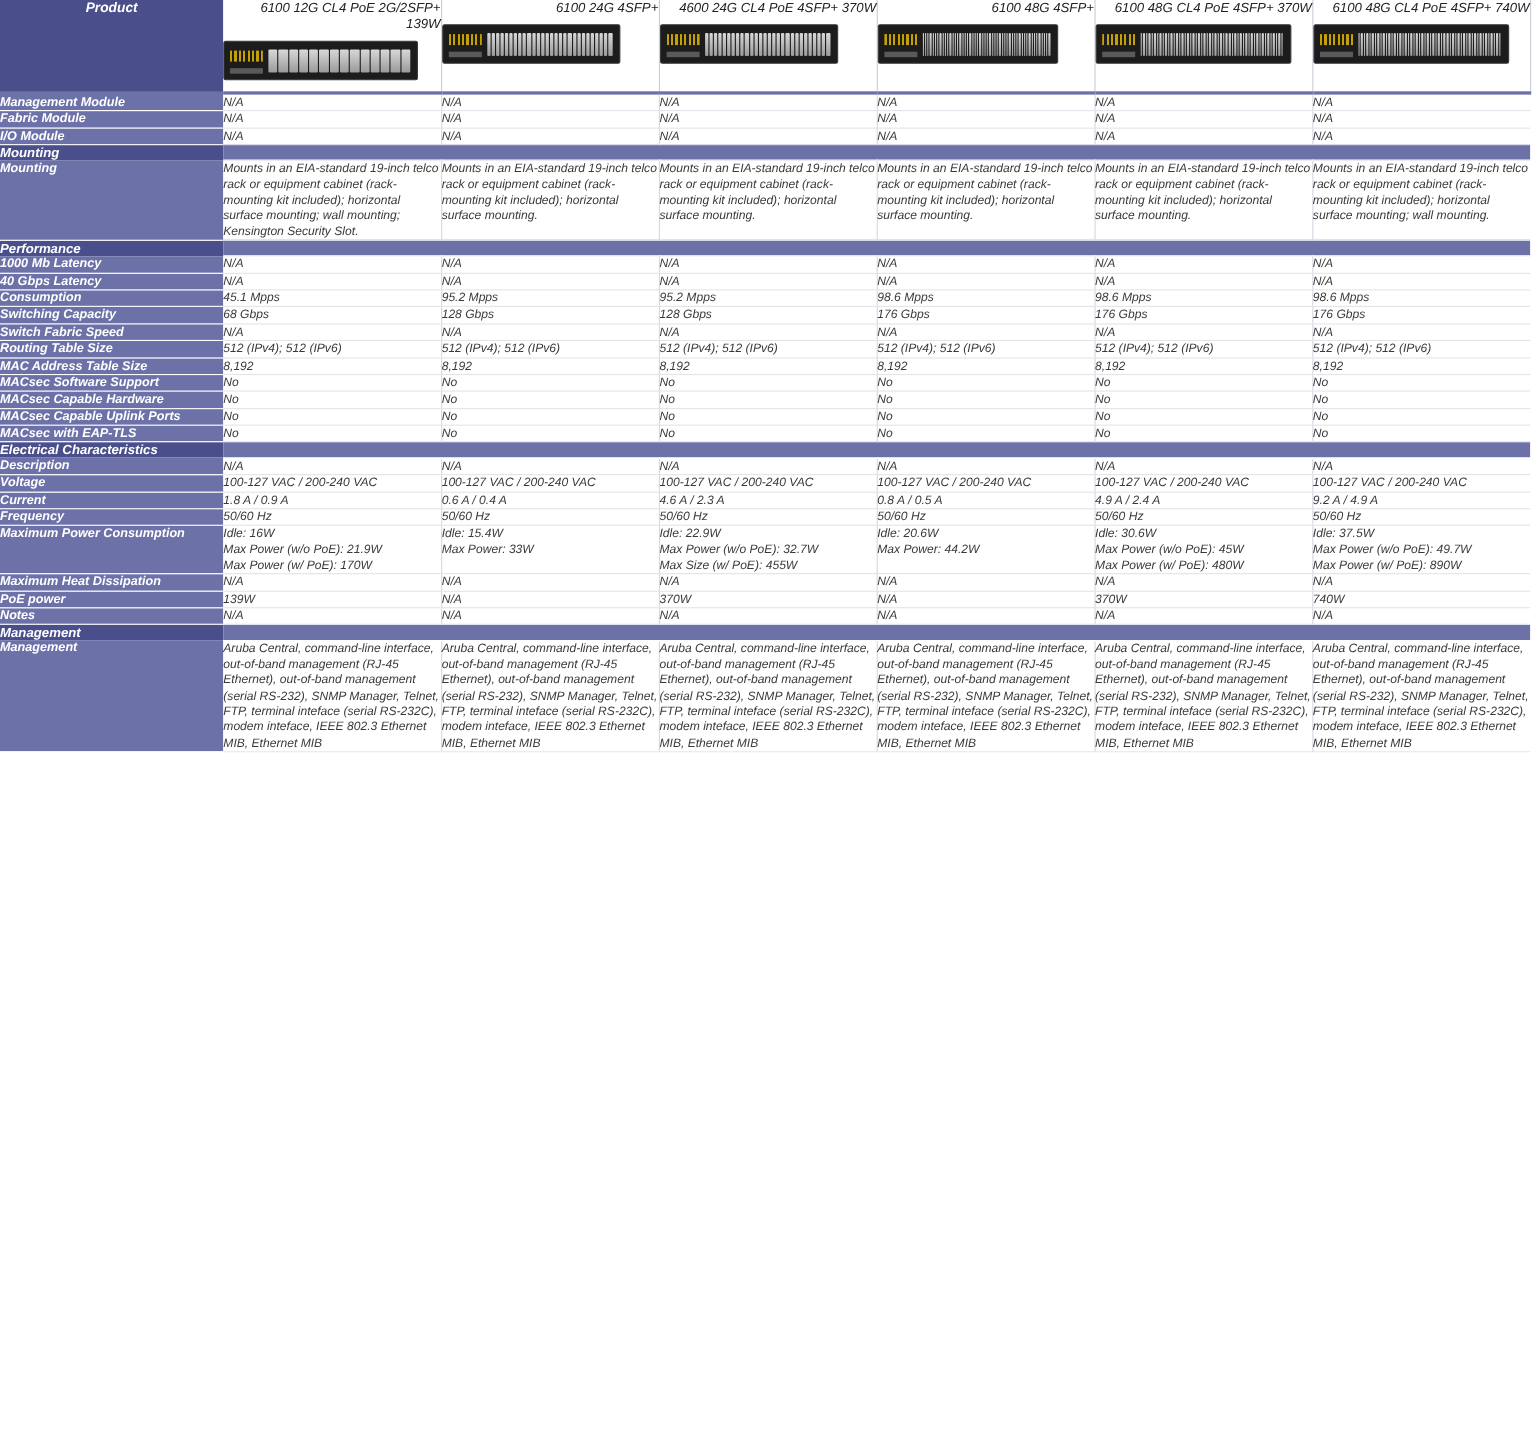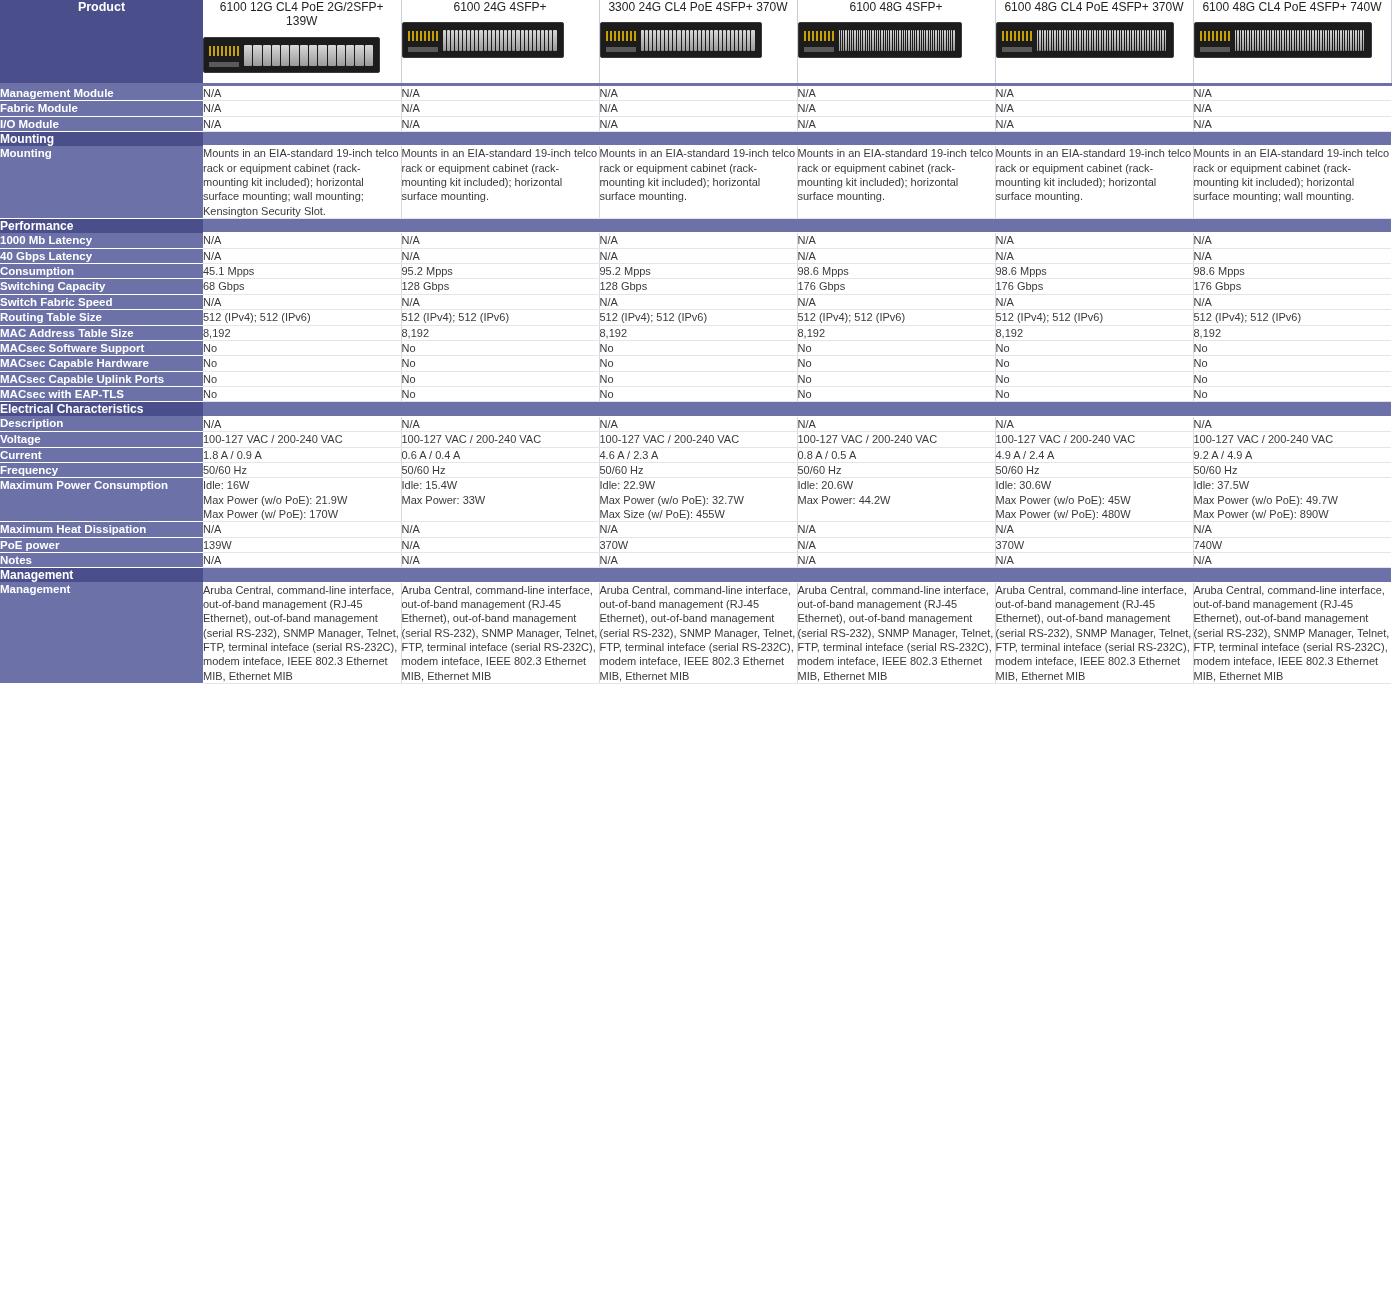--- a/index.html
+++ b/index.html
@@ -10,20 +10,21 @@
   body {
     font-family: "Liberation Sans", sans-serif;
     font-size: 11px;
     color: #2b2b2b;
     width: 1393px;
   }
   table.spec {
     border-collapse: collapse;
     width: 1350px;
     table-layout: fixed;
+    font-style: italic;
   }
   table.spec td, table.spec th {
     vertical-align: top;
     padding: 0;
   }
   
   col.labelcol { width: 203px; }
   col.datacol  { width: 198px; }
 
   
@@ -34,21 +35,21 @@
     font-size: 12.5px;
     padding: 6px 8px 6px 8px;
     vertical-align: top;
   }
   .hdr-cell {
     background: #ffffff;
     color: #232323;
     font-weight: normal;
     font-size: 12px;
     padding: 6px 6px 0 6px;
-    text-align: center;
+    text-align: right;
     border-right: 1px solid #c9ccd9;
     border-bottom: 3px solid #6c71a8;
     vertical-align: top;
   }
   .hdr-label-cell {
     border-bottom: 3px solid #6c71a8;
   }
   .prod-title {
     display: block;
     line-height: 1.2;
@@ -206,21 +207,21 @@
               <div class="port"></div>
               <div class="port"></div>
               <div class="port"></div>
               <div class="port"></div>
               <div class="port"></div>
               <div class="port"></div>
             </div>
           </div>
         </th>
         <th class="hdr-cell">
-          <span class="prod-title">3300 24G CL4 PoE 4SFP+ 370W</span>
+          <span class="prod-title">4600 24G CL4 PoE 4SFP+ 370W</span>
           <div class="sw prod-img" style="width: 160px;">
             <div class="leds"></div>
             <div class="brand"></div>
             <div class="ports">
               <div class="port"></div>
               <div class="port"></div>
               <div class="port"></div>
               <div class="port"></div>
               <div class="port"></div>
               <div class="port"></div>

